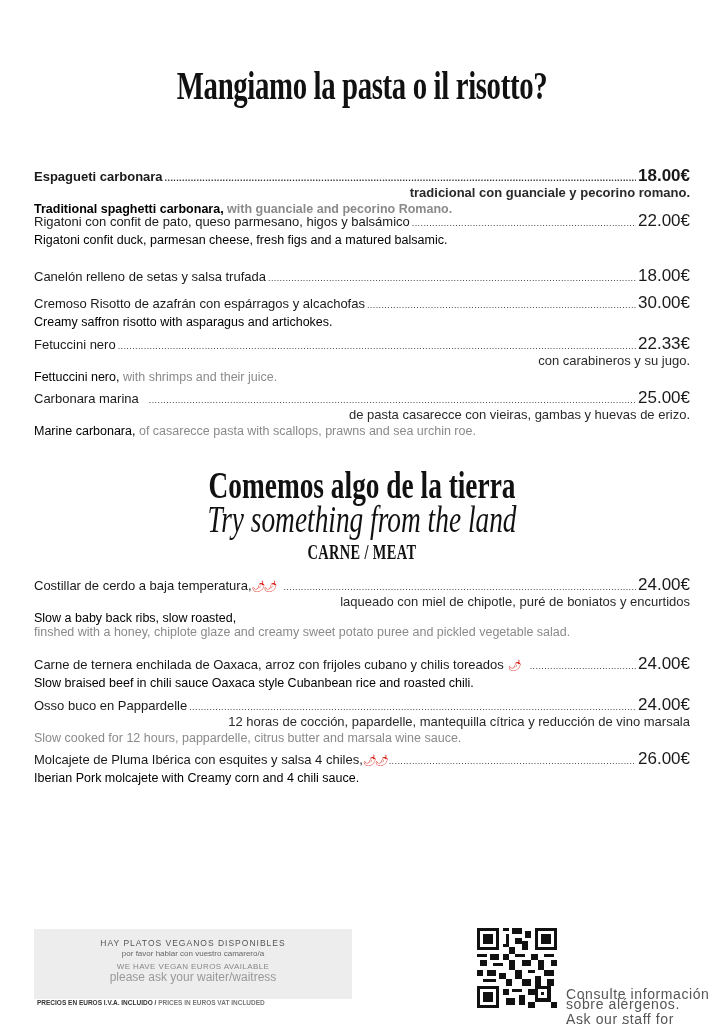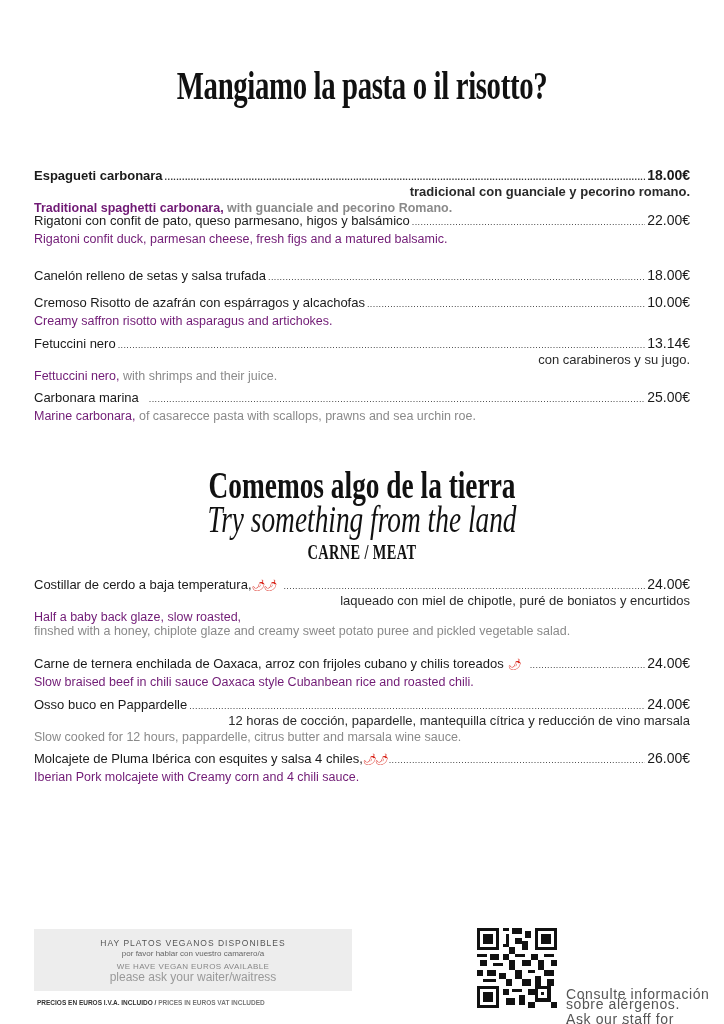--- a/index.html
+++ b/index.html
@@ -16,28 +16,28 @@
   .t3 { top: 497px; font-size: 38px; font-style: italic; font-weight: normal; }
   .t4 { top: 541px; font-size: 20px; letter-spacing: 0.5px; }
 
   .item { position: absolute; left: 34px; width: 656px; }
   .row { display: flex; align-items: baseline; font-size: 13px; line-height: 15px; color: #1a1a1a; }
   .row .name { white-space: nowrap; }
   .row .dots {
     flex: 1; overflow: hidden; white-space: nowrap; color: #333;
     font-size: 9px; letter-spacing: 0.4px; margin: 0 2px;
   }
-  .row .price { white-space: nowrap; font-size: 14px; }
+  .row .price { white-space: nowrap; font-size: 17px; }
   .es { font-size: 13px; line-height: 14px; color: #2a2a2a; text-align: right; }
   .en { font-size: 12.5px; line-height: 15px; color: #8a8a8a; margin-top: 2px; }
-  .en .hl { color: #701a75; }
+  .en .hl { color: #000000; }
   .chili { color: #d9261c; font-size: 11px; letter-spacing: -2px; }
 
   .vegan-box {
-    position: absolute; left: 34px; top: 929px; width: 318px; height: 62px;
+    position: absolute; left: 34px; top: 929px; width: 318px; height: 70px;
     background: #ededed; text-align: center; padding-top: 9px;
   }
   .vegan-box .l1 { font-size: 8.5px; letter-spacing: 1px; color: #555; line-height: 11px; }
   .vegan-box .l2 { font-size: 8px; color: #666; line-height: 10px; }
   .vegan-box .l3 { font-size: 8px; letter-spacing: 0.4px; color: #888; line-height: 11px; margin-top: 2px; }
   .vegan-box .l4 { font-size: 12px; color: #999; line-height: 10px; }
   .prices-note { position: absolute; left: 37px; top: 999px; font-size: 6.5px; font-weight: bold; color: #333; }
   .prices-note .en-part { color: #777; }
 
   .qr { position: absolute; left: 477px; top: 928px; width: 80px; height: 80px; }
@@ -73,58 +73,59 @@
       <span class="name">Canelón relleno de setas y salsa trufada</span>
       <span class="dots">........................................................................................................................................................................................................................................................</span>
       <span class="price">18.00€</span>
     </div>
 </div>
 
 <div class="item" style="top:295px;">
   <div class="row">
       <span class="name">Cremoso Risotto de azafrán con espárragos y alcachofas</span>
       <span class="dots">........................................................................................................................................................................................................................................................</span>
-      <span class="price">10.00€</span>
+      <span class="price">30.00€</span>
     </div>
   <div class="en"><span class="hl">Creamy saffron risotto with asparagus and artichokes.</span></div>
 </div>
 
 <div class="item" style="top:336px;">
   <div class="row">
       <span class="name">Fetuccini nero</span>
       <span class="dots">........................................................................................................................................................................................................................................................</span>
-      <span class="price">13.14€</span>
+      <span class="price">22.33€</span>
     </div>
   <div class="es">con carabineros y su jugo.</div>
   <div class="en"><span class="hl">Fettuccini nero,</span><span> with shrimps and their juice.</span></div>
 </div>
 
 <div class="item" style="top:390px;">
   <div class="row">
       <span class="name">Carbonara marina</span>
       <span class="dots" style="margin-left:10px">........................................................................................................................................................................................................................................................</span>
       <span class="price">25.00€</span>
     </div>
+  <div class="es">de pasta casarecce con vieiras, gambas y huevas de erizo.</div>
   <div class="en"><span class="hl">Marine carbonara,</span><span> of casarecce pasta with scallops, prawns and sea urchin roe.</span></div>
 </div>
 
 <div class="title t2">Comemos algo de la tierra</div>
 <div class="title t3">Try something from the land</div>
 <div class="title t4">CARNE / MEAT</div>
 
 <div class="item" style="top:577px;">
   <div class="row">
       <span class="name">Costillar de cerdo a baja temperatura,</span>
       <span class="chili">🌶🌶</span>
       <span class="dots" style="margin-left:8px">........................................................................................................................................................................................................................................................</span>
       <span class="price">24.00€</span>
     </div>
   <div class="es">laqueado con miel de chipotle, puré de boniatos y encurtidos</div>
   <div class="en" style="width:560px; line-height:12px;">
-      <div class="hl" style="line-height:15px;">Half a baby back glaze, slow roasted,</div>
+      <div class="hl" style="line-height:15px;">Slow a baby back ribs, slow roasted,</div>
       <div>finshed with a honey, chiplote glaze and creamy sweet potato puree and pickled vegetable salad.</div>
     </div>
 </div>
 
 <div class="item" style="top:656px;">
   <div class="row">
       <span class="name">Carne de ternera enchilada de Oaxaca, arroz con frijoles cubano y chilis toreados</span>
       <span class="chili" style="margin-left:4px">🌶</span>
       <span class="dots" style="margin-left:10px">........................................................................................................................................................................................................................................................</span>
       <span class="price">24.00€</span>

